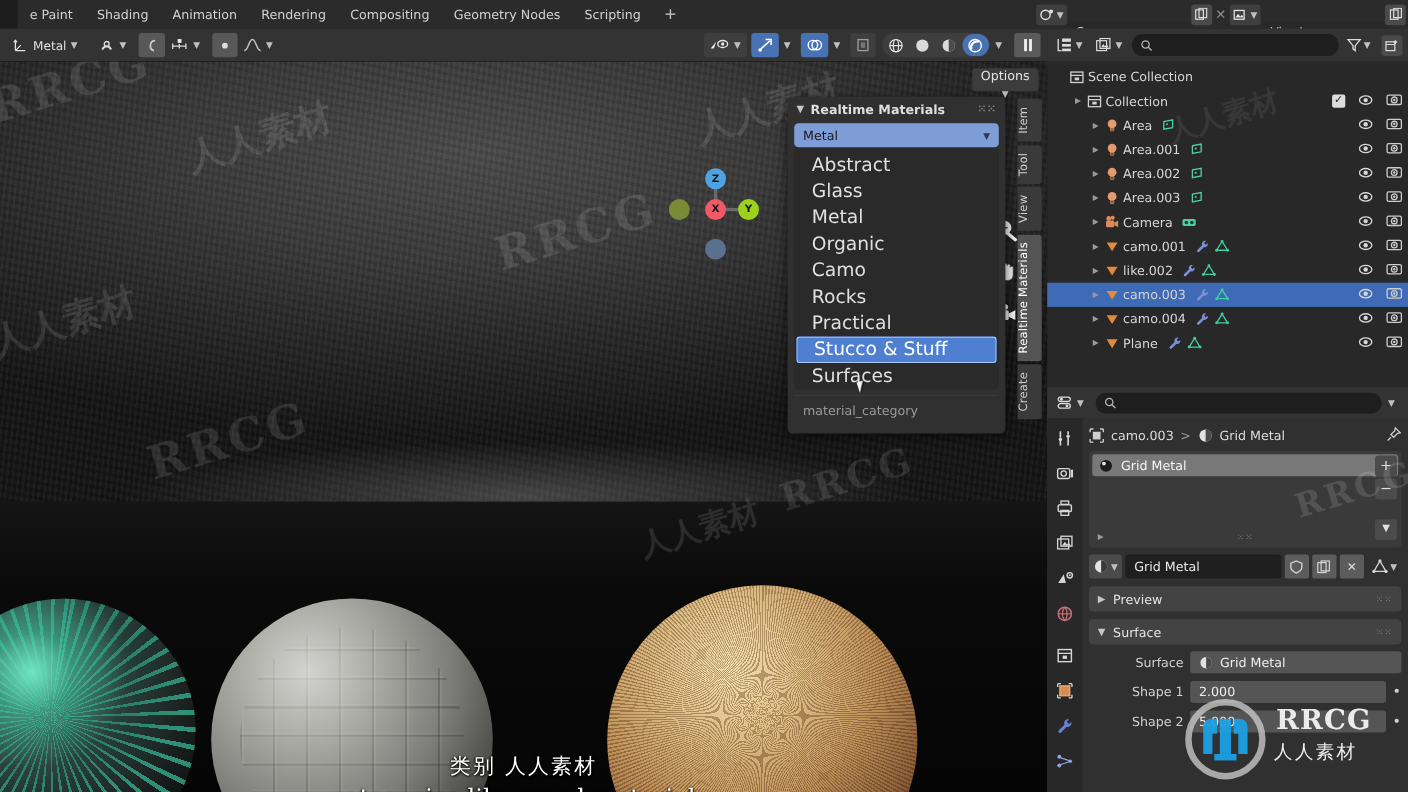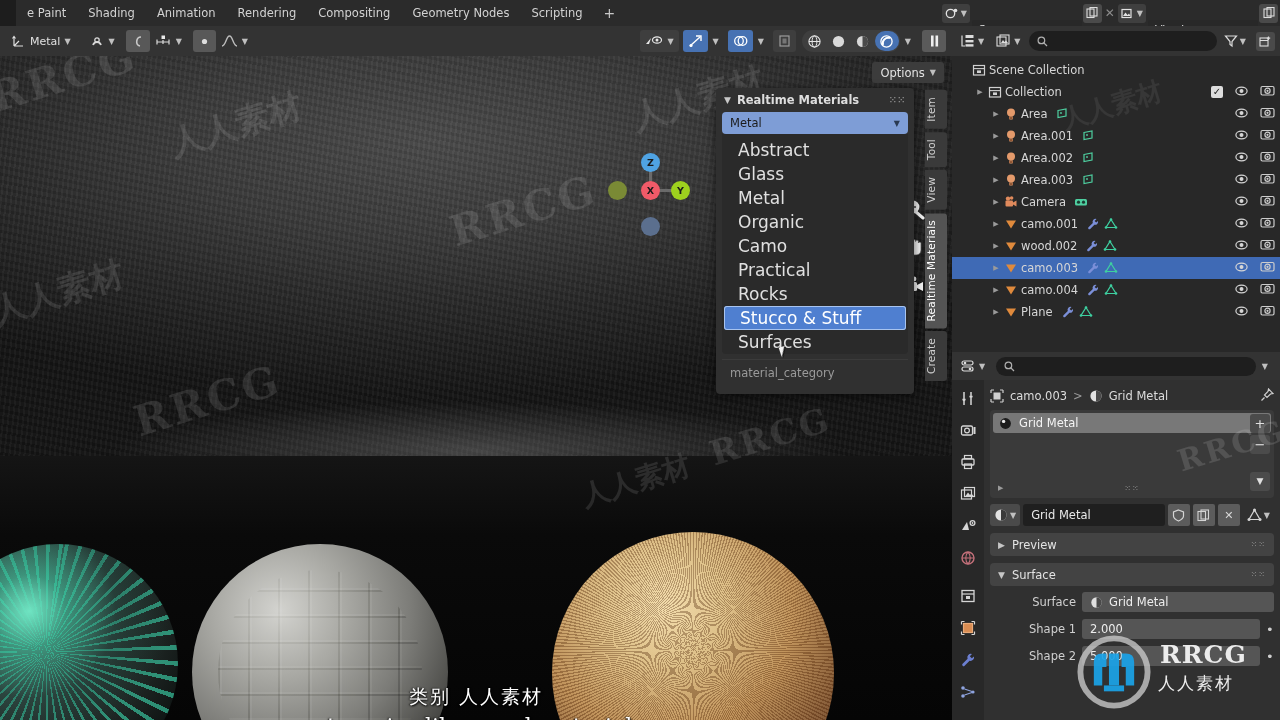--- a/index.html
+++ b/index.html
@@ -141,21 +141,21 @@
   .gz-line { position: absolute; background: #6a6a6a; }
   .nav-ico {
     position: absolute; right: 24px; width: 26px; height: 26px;
     display: flex; align-items: center; justify-content: center;
     color: #e8e8e8; font-size: 15px;
   }
 
   .options-btn {
     position: absolute; right: 18px; top: 62px; height: 21px;
     background: #3c3c3c; border-radius: 3px; display: flex; align-items: center;
-    gap: 5px; padding: 0 8px; color: #e2e2e2; font-size: 11.5px;
+    gap: 5px; padding: 0 8px; color: #e2e2e2; font-size: 11.5px; flex-direction: column;
   }
 
   
   .npanel {
     position: absolute; left: 716px; top: 88px; width: 198px;
     background: #303030; border-radius: 4px; box-shadow: 0 2px 10px rgba(0,0,0,.6);
   }
   .np-head {
     height: 24px; display: flex; align-items: center; gap: 6px;
     padding: 0 8px; color: #dedede; font-size: 11.5px; font-weight: bold;
@@ -583,22 +583,22 @@
       <div class="dd-value">
         <span>Metal</span>
         <span class="chev">▼</span>
       </div>
       <div class="dd-list" id="dd-list">
           <div class="dd-item">Abstract</div>
           <div class="dd-item">Glass</div>
           <div class="dd-item">Metal</div>
           <div class="dd-item">Organic</div>
           <div class="dd-item">Camo</div>
+          <div class="dd-item">Rocks</div>
           <div class="dd-item">Practical</div>
-          <div class="dd-item">Rocks</div>
           <div class="dd-item sel">Stucco &amp; Stuff</div>
           <div class="dd-item">Surfaces</div>
         </div>
       <div class="dd-foot">material_category</div>
     </div>
   </div>
   <div class="cursor-arrow"></div>
 
   <div class="vtabs" id="vtabs">
       <div class="vtab">Item</div>
@@ -865,21 +865,21 @@
           </span>
         </div>
         <div class="ol-row">
           <span style="width:38px"></span>
           <span class="ol-tri">▶</span>
           <span class="ol-ico">
             <svg width="14" height="14" viewBox="0 0 14 14">
               <path d="M2 3.5 H12 L7 11.5 Z" fill="#e08a3c"></path>
             </svg>
           </span>
-          <span class="ol-name">wood.002</span>
+          <span class="ol-name">like.002</span>
           <span class="ol-extra">
             <svg width="14" height="14" viewBox="0 0 14 14">
               <path d="M10.5 2 a3 3 0 0 0-3.7 4 L2.5 10.2 a1.2 1.2 0 0 0 1.7 1.7 L8.4 7.7 A3 3 0 0 0 12 4 L10.2 5.5 L8.6 3.9 Z" fill="#7b8fd8"></path>
             </svg>
             <svg width="14" height="14" viewBox="0 0 14 14">
               <path d="M7 2.5 L12 10.5 H2 Z" fill="none" stroke="#3ecfa0" stroke-width="1.2"></path>
               <circle cx="7" cy="2.5" r="1.3" fill="#3ecfa0"></circle>
               <circle cx="12" cy="10.5" r="1.3" fill="#3ecfa0"></circle>
               <circle cx="2" cy="10.5" r="1.3" fill="#3ecfa0"></circle>
             </svg>

